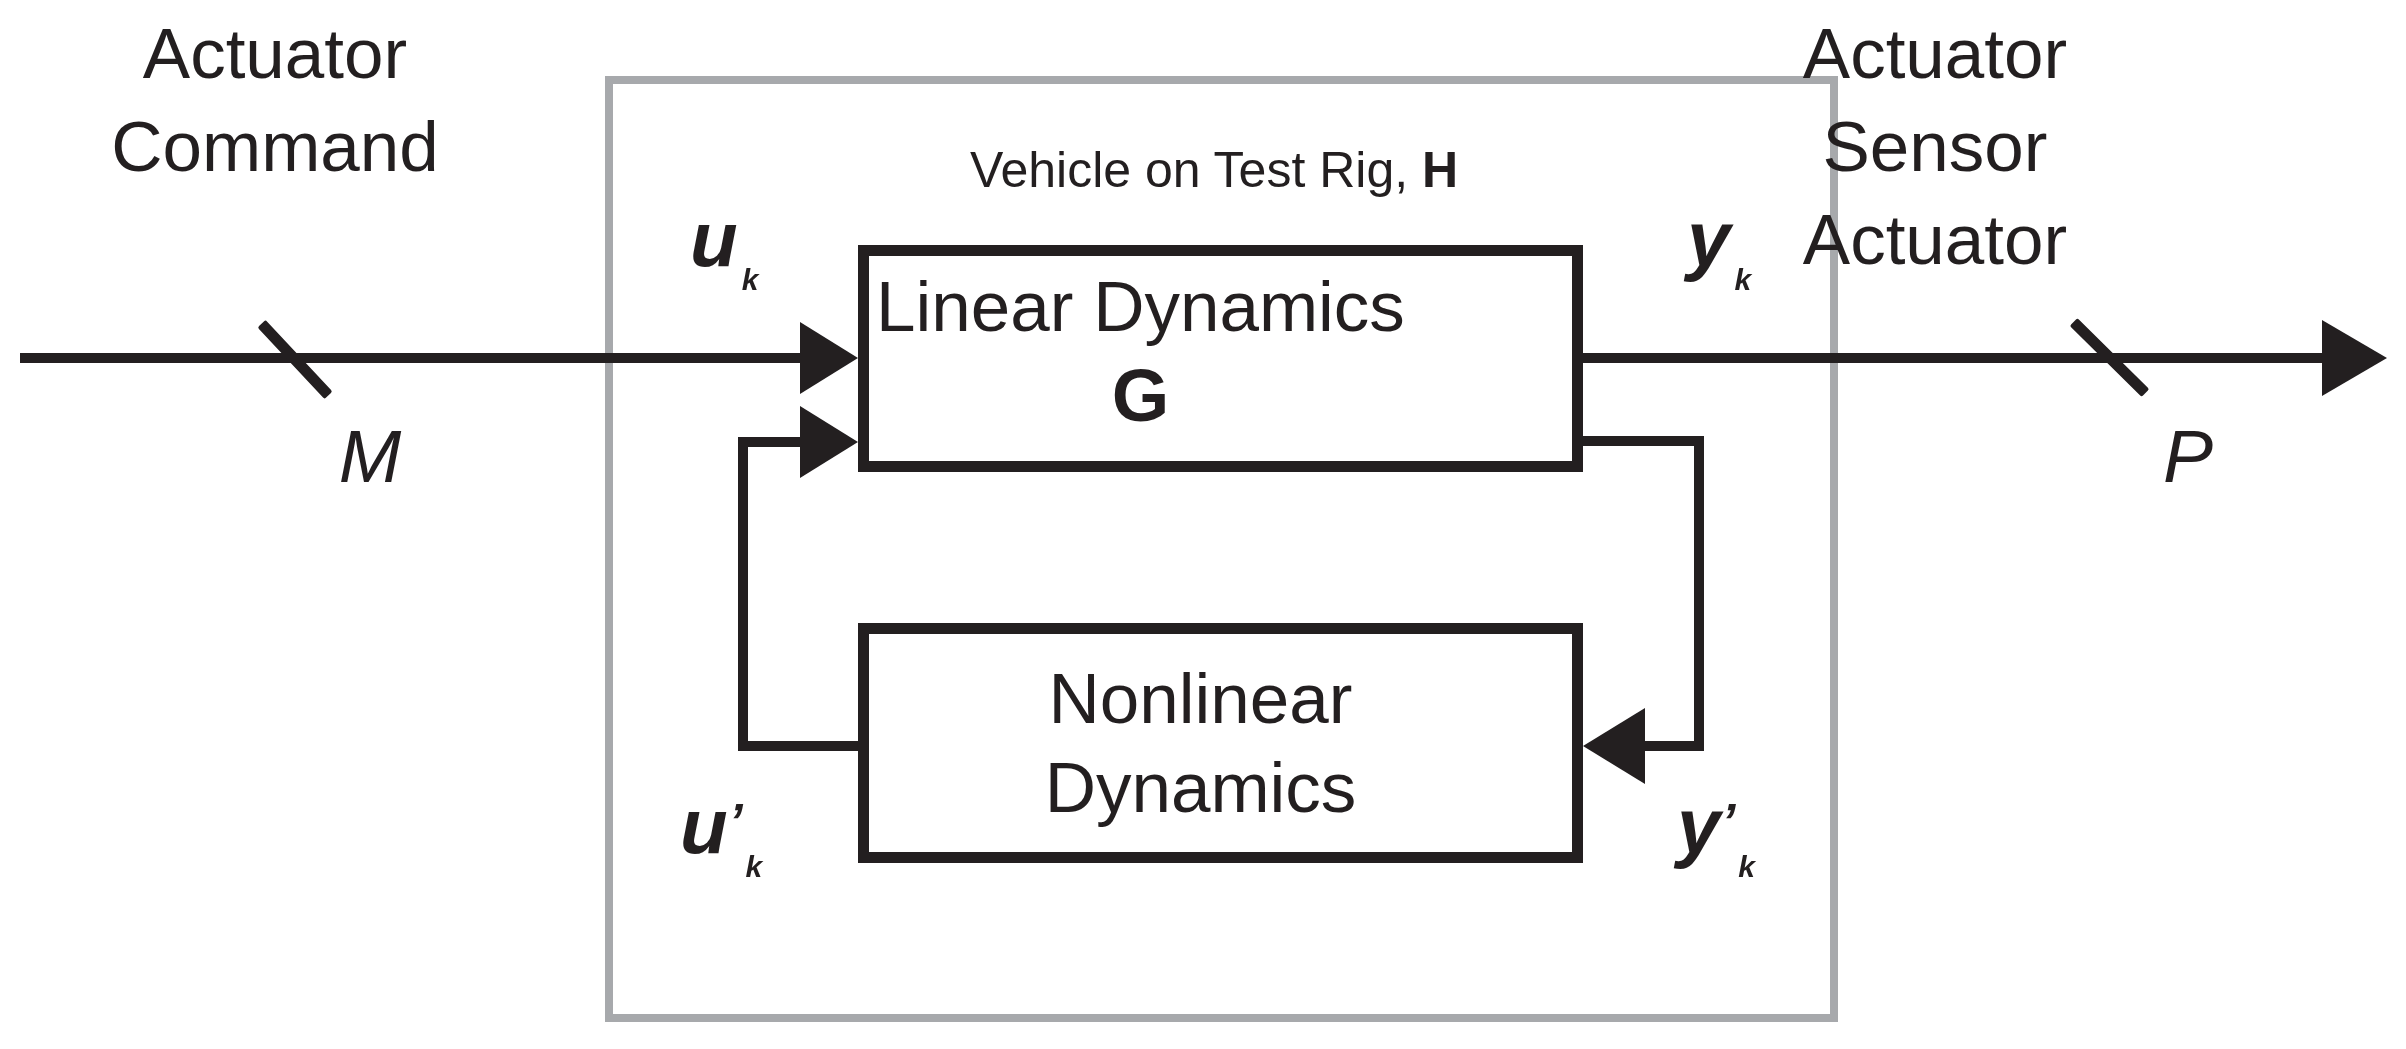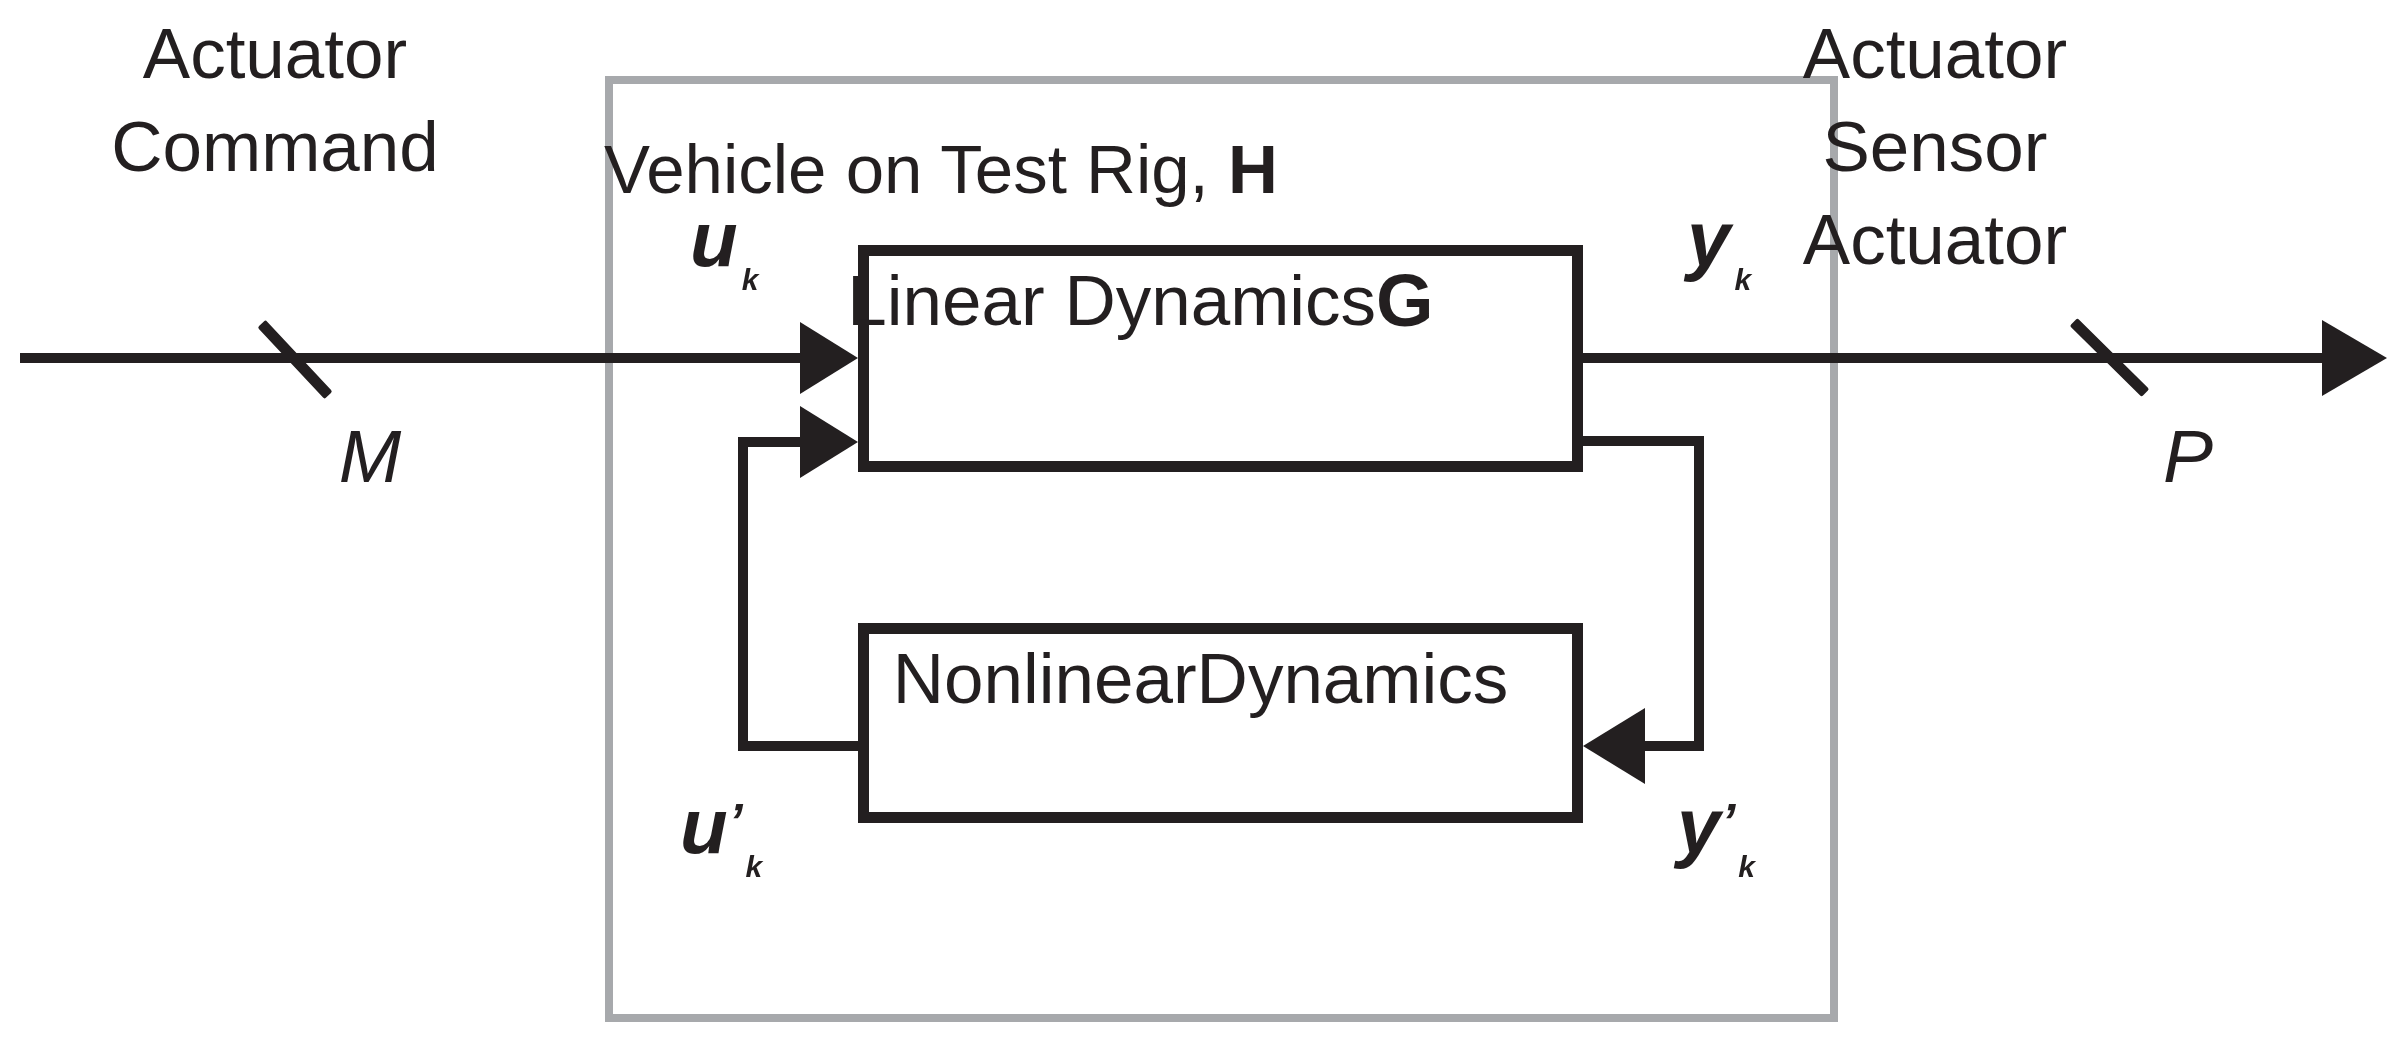--- a/index.html
+++ b/index.html
@@ -29,32 +29,32 @@
   .outer-box{
     position:absolute;left:605px;top:76px;width:1233px;height:946px;
     border:8px solid var(--boundary);box-sizing:border-box;background:var(--background);
   }
   
   .label-block{
     position:absolute;width:330px;text-align:center;
     font-size:71px;line-height:93px;white-space:nowrap;
   }
   .rig-title{
-    position:absolute;left:604px;top:130px;width:1180px;
-    font-size:69px;line-height:80px;white-space:nowrap;
+    position:absolute;left:624px;top:130px;width:1180px;
+    text-align:center;font-size:50px;line-height:80px;white-space:nowrap;
   }
   .rig-title b{font-weight:bold;}
   .block{
     position:absolute;box-sizing:border-box;
     border:11px solid var(--ink);background:var(--background);
-    display:flex;justify-content:center;align-items:flex-start;
+    display:flex;flex-direction:column;justify-content:center;align-items:center;
     font-size:71px;line-height:89px;text-align:center;white-space:nowrap;
   }
   .block-linear{left:858px;top:245px;width:725px;height:227px;padding-right:160px;padding-bottom:16px;}
-  .block-nonlinear{left:858px;top:623px;width:725px;height:200px;padding-right:40px;}
+  .block-nonlinear{left:858px;top:623px;width:725px;height:240px;padding-right:40px;}
   .block-g{font-weight:bold;font-size:74px;}
   
   .sig{
     position:absolute;
     font-family:Liberation Sans, sans-serif;
     font-style:italic;font-weight:bold;
     font-size:78px;line-height:78px;white-space:nowrap;
   }
   .sig-prime{font-size:50px;vertical-align:14px;margin-left:1px;}
   .sig-sub{font-size:30px;vertical-align:-24px;margin-left:3px;}

